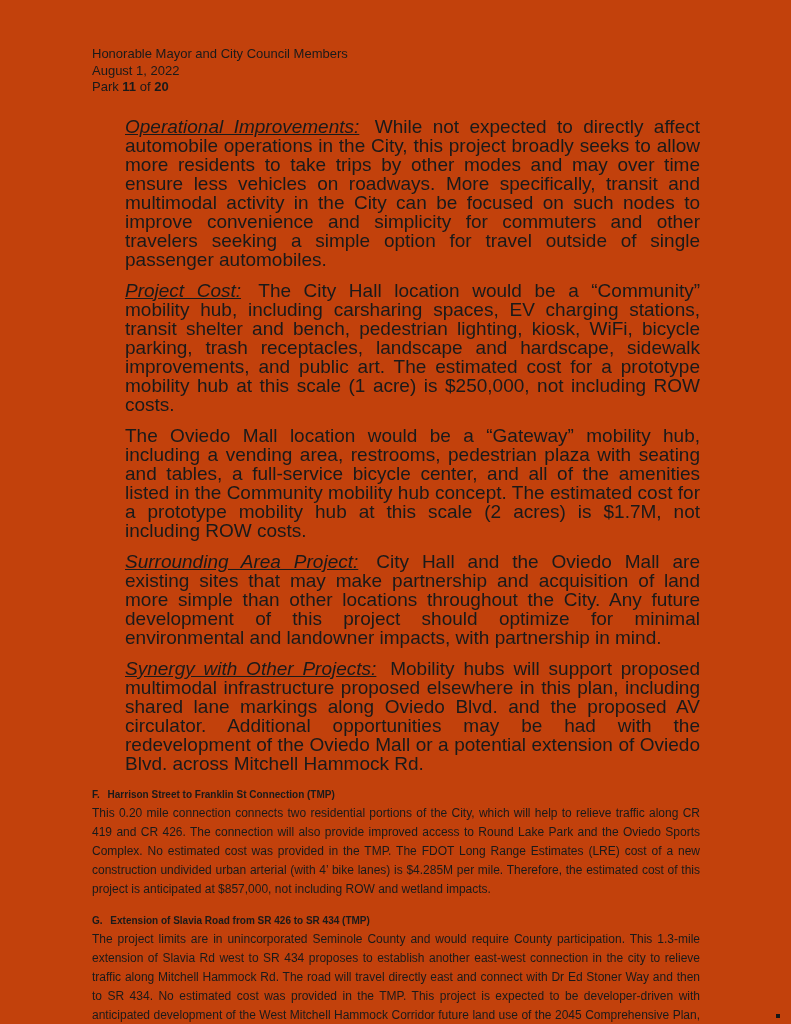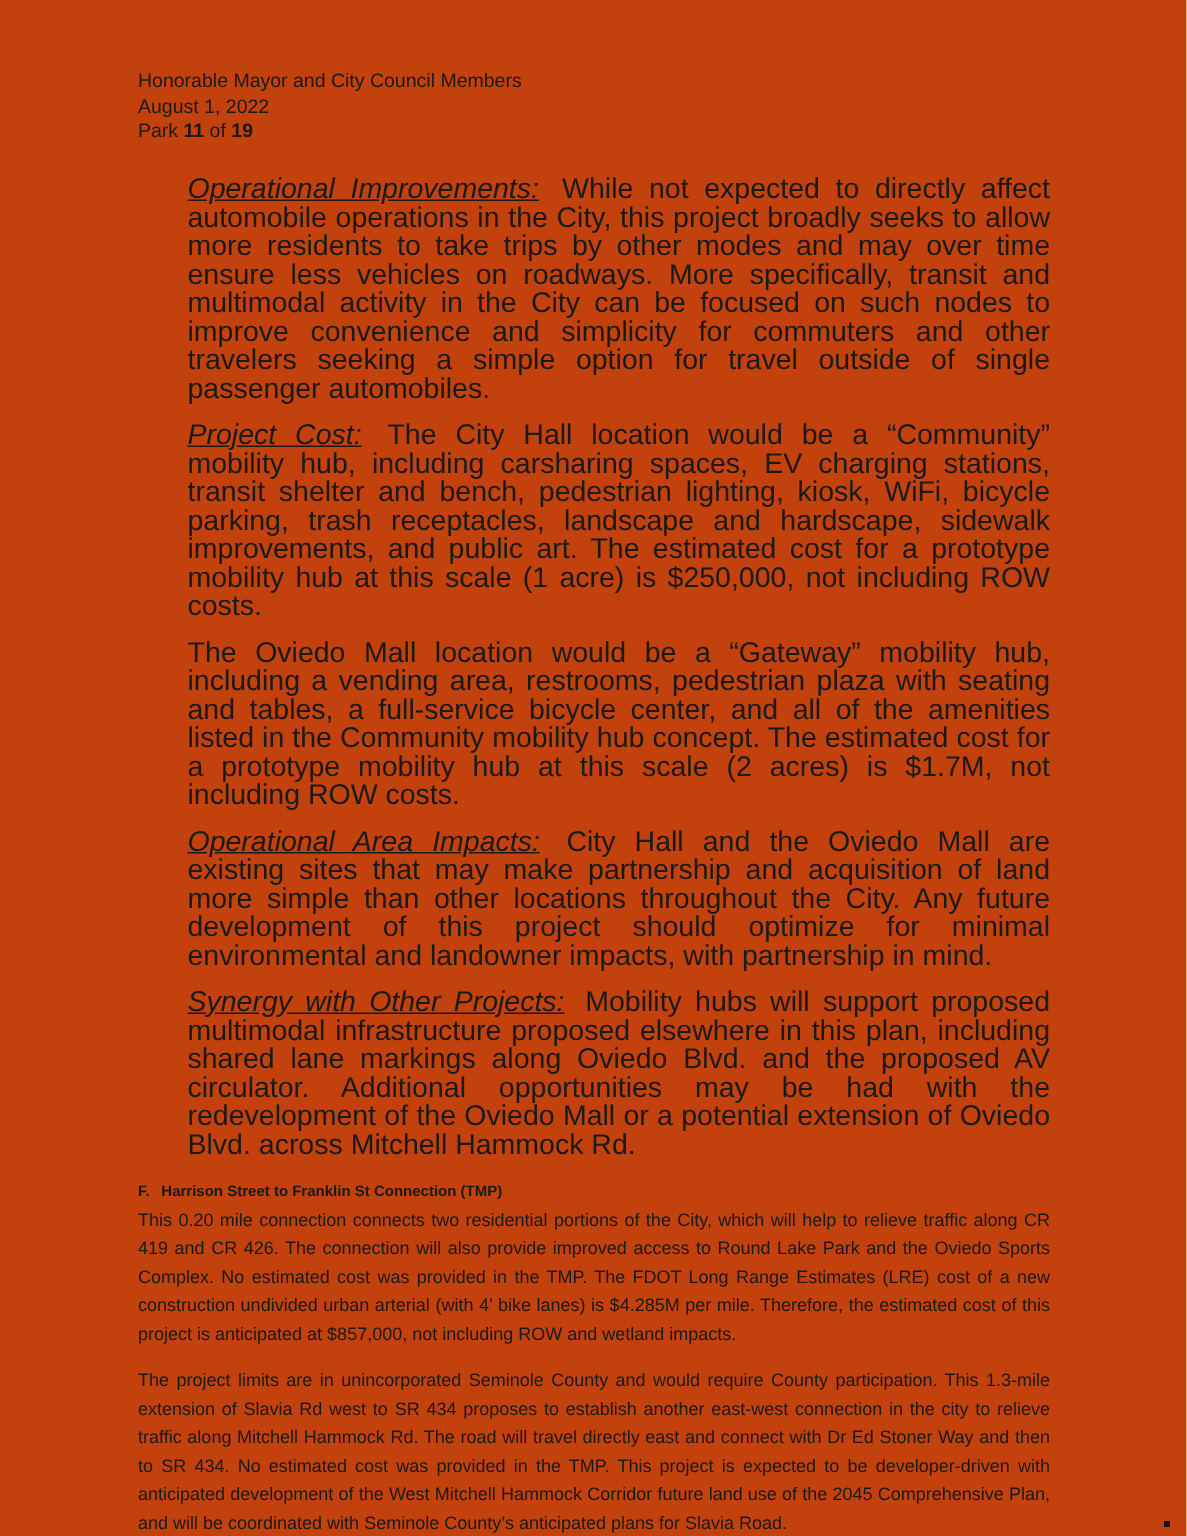--- a/index.html
+++ b/index.html
@@ -59,37 +59,38 @@
   }
 </style>
 </head>
 <body>
 
 <div class="page">
 
   <div class="letter-header">
     <div>Honorable Mayor and City Council Members</div>
     <div>August 1, 2022</div>
-    <div><span>Park</span> <b>11</b> <span>of</span> <b>19</b></div>
+    <div><span>Park</span> <b>11</b> <span>of</span> <b>20</b></div>
   </div>
 
   <p class="body-par"><span class="lead">Operational Improvements:</span> <span>While not expected to directly affect automobile operations in the City, this project broadly seeks to allow more residents to take trips by other modes and may over time ensure less vehicles on roadways. More specifically, transit and multimodal activity in the City can be focused on such nodes to improve convenience and simplicity for commuters and other travelers seeking a simple option for travel outside of single passenger automobiles.</span></p>
 
   <p class="body-par"><span class="lead">Project Cost:</span> <span>The City Hall location would be a “Community” mobility hub, including carsharing spaces, EV charging stations, transit shelter and bench, pedestrian lighting, kiosk, WiFi, bicycle parking, trash receptacles, landscape and hardscape, sidewalk improvements, and public art. The estimated cost for a prototype mobility hub at this scale (1 acre) is $250,000, not including ROW costs.</span></p>
 
   <p class="body-par"><span>The Oviedo Mall location would be a “Gateway” mobility hub, including a vending area, restrooms, pedestrian plaza with seating and tables, a full-service bicycle center, and all of the amenities listed in the Community mobility hub concept. The estimated cost for a prototype mobility hub at this scale (2 acres) is $1.7M, not including ROW costs.</span></p>
 
-  <p class="body-par"><span class="lead">Operational Area Impacts:</span> <span>City Hall and the Oviedo Mall are existing sites that may make partnership and acquisition of land more simple than other locations throughout the City. Any future development of this project should optimize for minimal environmental and landowner impacts, with partnership in mind.</span></p>
+  <p class="body-par"><span class="lead">Surrounding Area Project:</span> <span>City Hall and the Oviedo Mall are existing sites that may make partnership and acquisition of land more simple than other locations throughout the City. Any future development of this project should optimize for minimal environmental and landowner impacts, with partnership in mind.</span></p>
 
   <p class="body-par"><span class="lead">Synergy with Other Projects:</span> <span>Mobility hubs will support proposed multimodal infrastructure proposed elsewhere in this plan, including shared lane markings along Oviedo Blvd. and the proposed AV circulator. Additional opportunities may be had with the redevelopment of the Oviedo Mall or a potential extension of Oviedo Blvd. across Mitchell Hammock Rd.</span></p>
 
   <div class="section">
     <p class="section-heading"><span class="sec-letter">F.</span> <span>Harrison Street to Franklin St Connection (TMP)</span></p>
     <p class="section-body">This 0.20 mile connection connects two residential portions of the City, which will help to relieve traffic along CR 419 and CR 426. The connection will also provide improved access to Round Lake Park and the Oviedo Sports Complex. No estimated cost was provided in the TMP. The FDOT Long Range Estimates (LRE) cost of a new construction undivided urban arterial (with 4’ bike lanes) is $4.285M per mile. Therefore, the estimated cost of this project is anticipated at $857,000, not including ROW and wetland impacts.</p>
   </div>
 
   <div class="section">
+    <p class="section-heading"><span class="sec-letter">G.</span> <span>Extension of Slavia Road from SR 426 to SR 434 (TMP)</span></p>
     <p class="section-body">The project limits are in unincorporated Seminole County and would require County participation. This 1.3-mile extension of Slavia Rd west to SR 434 proposes to establish another east-west connection in the city to relieve traffic along Mitchell Hammock Rd. The road will travel directly east and connect with Dr Ed Stoner Way and then to SR 434. No estimated cost was provided in the TMP. This project is expected to be developer-driven with anticipated development of the West Mitchell Hammock Corridor future land use of the 2045 Comprehensive Plan, and will be coordinated with Seminole County’s anticipated plans for Slavia Road.</p>
   </div>
 
 </div>
 
 <div class="artifact-dot"></div>
 
 </body></html>

